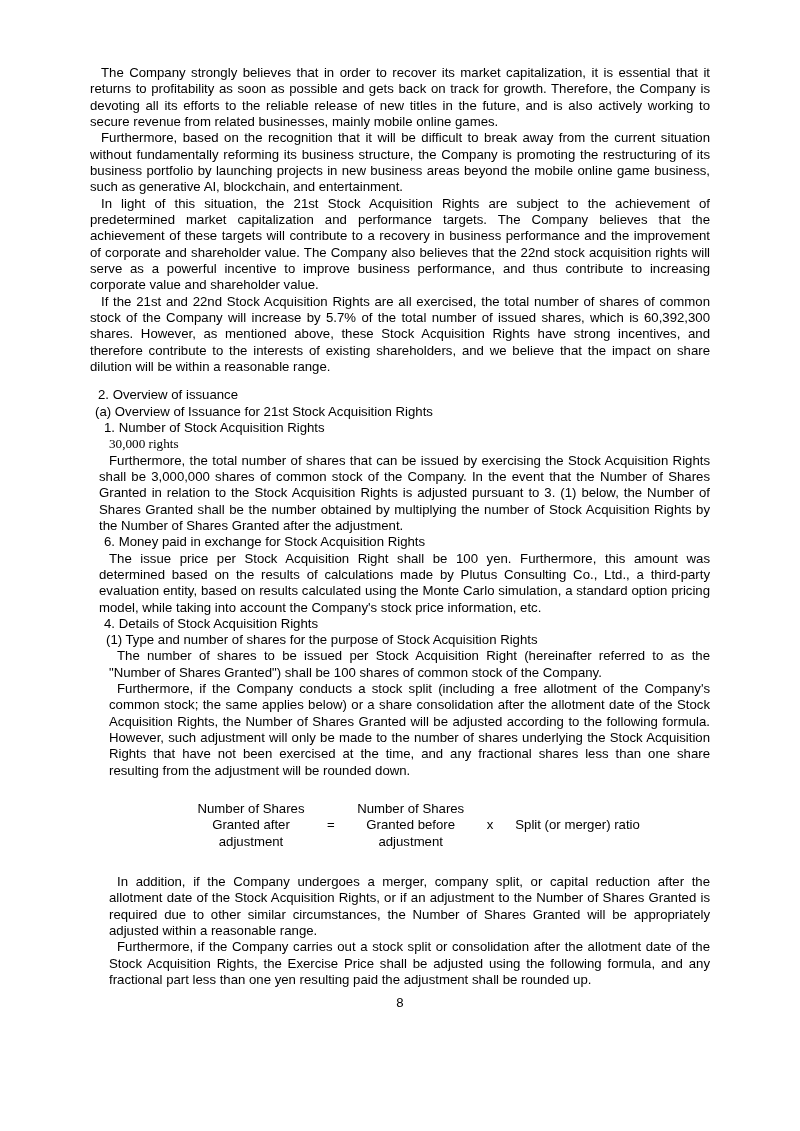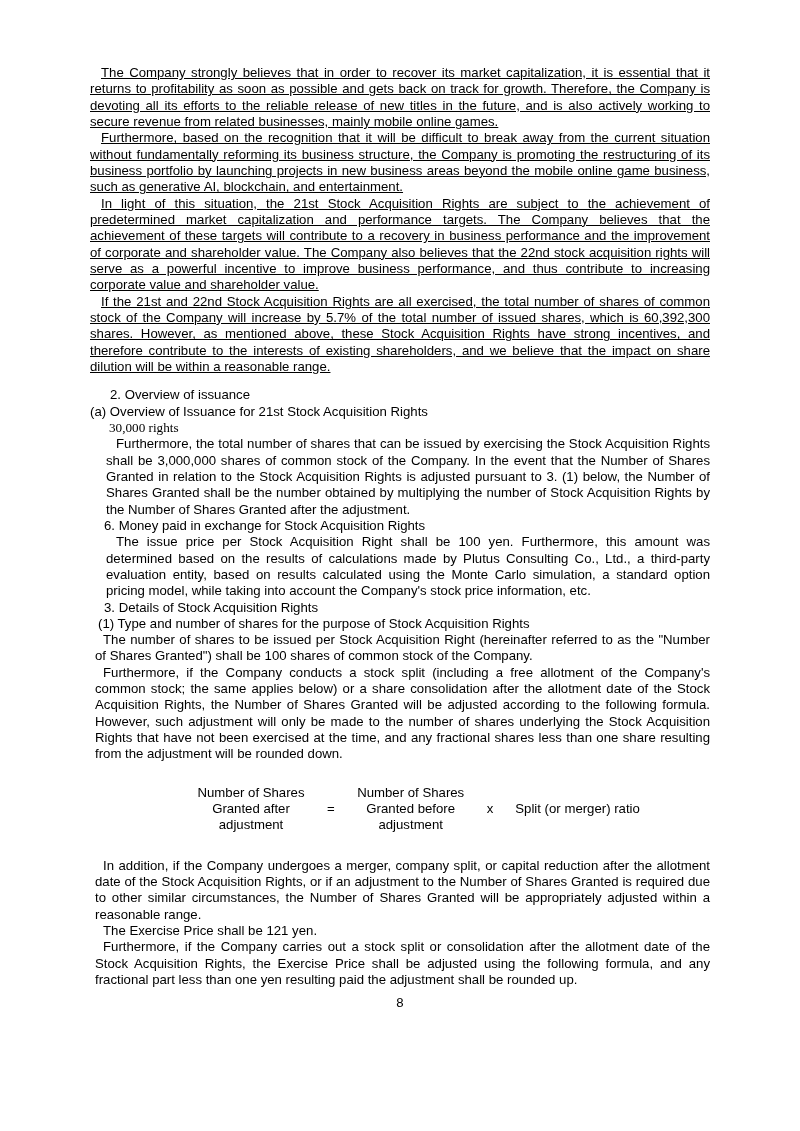--- a/index.html
+++ b/index.html
@@ -7,29 +7,29 @@
   body {
     width: 800px;
     height: 1131px;
     overflow: hidden;
     font-family: "Liberation Sans", "DejaVu Sans", sans-serif;
     font-size: 13.2px;
     line-height: 16.33px;
     color: #000000;
   }
   .page { padding: 65px 90px 0 90px; }
-  .p   { text-align: justify; text-indent: 11px; text-decoration: underline; }
-  .h-num   { margin-left: 20px; margin-top: 12px; }
-  .h-alpha { }
+  .p   { text-align: justify; text-indent: 11px; }
+  .h-num   { margin-left: 8px; margin-top: 12px; }
+  .h-alpha { margin-left: 5px; }
   .item { margin-left: 14px; }
   .val  { margin-left: 19px; font-family: Liberation Serif, serif; }
-  .p2 { margin-left: 16px;  text-indent: 10px; text-align: justify; }
-  .p3 { margin-left: 5px; text-indent: 8px;  text-align: justify; }
+  .p2 { margin-left: 9px;  text-indent: 10px; text-align: justify; }
+  .p3 { margin-left: 19px; text-indent: 8px;  text-align: justify; }
   .paren {
-    margin-left: 8px;
+    margin-left: 16px;
     padding-left: 17px;
     text-indent: -17px;
     white-space: pre-line;
   }
   .formula {
     display: flex;
     align-items: center;
     margin: 22px 0 24px 105px;
   }
   .fcell { width: 112px; text-align: center; white-space: pre-line; }
@@ -43,44 +43,44 @@
 <div class="page">
 
   <p class="p">The Company strongly believes that in order to recover its market capitalization, it is essential that it returns to profitability as soon as possible and gets back on track for growth. Therefore, the Company is devoting all its efforts to the reliable release of new titles in the future, and is also actively working to secure revenue from related businesses, mainly mobile online games.</p>
   <p class="p">Furthermore, based on the recognition that it will be difficult to break away from the current situation without fundamentally reforming its business structure, the Company is promoting the restructuring of its business portfolio by launching projects in new business areas beyond the mobile online game business, such as generative AI, blockchain, and entertainment.</p>
   <p class="p">In light of this situation, the 21st Stock Acquisition Rights are subject to the achievement of predetermined market capitalization and performance targets. The Company believes that the achievement of these targets will contribute to a recovery in business performance and the improvement of corporate and shareholder value. The Company also believes that the 22nd stock acquisition rights will serve as a powerful incentive to improve business performance, and thus contribute to increasing corporate value and shareholder value.</p>
   <p class="p">If the 21st and 22nd Stock Acquisition Rights are all exercised, the total number of shares of common stock of the Company will increase by 5.7% of the total number of issued shares, which is 60,392,300 shares. However, as mentioned above, these Stock Acquisition Rights have strong incentives, and therefore contribute to the interests of existing shareholders, and we believe that the impact on share dilution will be within a reasonable range.</p>
 
   <p class="h-num">2. Overview of issuance</p>
   <p class="h-alpha">(a) Overview of Issuance for 21st Stock Acquisition Rights</p>
 
+  <p class="item">1. Number of Stock Acquisition Rights</p>
   <p class="val">30,000 rights</p>
   <p class="p2">Furthermore, the total number of shares that can be issued by exercising the Stock Acquisition Rights shall be 3,000,000 shares of common stock of the Company. In the event that the Number of Shares Granted in relation to the Stock Acquisition Rights is adjusted pursuant to 3. (1) below, the Number of Shares Granted shall be the number obtained by multiplying the number of Stock Acquisition Rights by the Number of Shares Granted after the adjustment.</p>
 
   <p class="item">6. Money paid in exchange for Stock Acquisition Rights</p>
   <p class="p2">The issue price per Stock Acquisition Right shall be 100 yen. Furthermore, this amount was determined based on the results of calculations made by Plutus Consulting Co., Ltd., a third-party evaluation entity, based on results calculated using the Monte Carlo simulation, a standard option pricing model, while taking into account the Company's stock price information, etc.</p>
 
-  <p class="item">3. Details of Stock Acquisition Rights</p>
+  <p class="item">4. Details of Stock Acquisition Rights</p>
 
   <p class="paren">(1) Type and number of shares for the purpose of Stock Acquisition Rights</p>
   <p class="p3">The number of shares to be issued per Stock Acquisition Right (hereinafter referred to as the "Number of Shares Granted") shall be 100 shares of common stock of the Company.</p>
   <p class="p3">Furthermore, if the Company conducts a stock split (including a free allotment of the Company's common stock; the same applies below) or a share consolidation after the allotment date of the Stock Acquisition Rights, the Number of Shares Granted will be adjusted according to the following formula. However, such adjustment will only be made to the number of shares underlying the Stock Acquisition Rights that have not been exercised at the time, and any fractional shares less than one share resulting from the adjustment will be rounded down.</p>
 
   <div class="formula">
     <div class="fcell">Number of Shares
 Granted after
 adjustment</div>
     <div class="fop">=</div>
     <div class="fcell">Number of Shares
 Granted before
 adjustment</div>
     <div class="fop">x</div>
     <div class="fratio">Split (or merger) ratio</div>
   </div>
 
   <p class="p3">In addition, if the Company undergoes a merger, company split, or capital reduction after the allotment date of the Stock Acquisition Rights, or if an adjustment to the Number of Shares Granted is required due to other similar circumstances, the Number of Shares Granted will be appropriately adjusted within a reasonable range.</p>
 
-  <p class="p3">The Exercise Price shall be 121 yen.</p>
   <p class="p3">Furthermore, if the Company carries out a stock split or consolidation after the allotment date of the Stock Acquisition Rights, the Exercise Price shall be adjusted using the following formula, and any fractional part less than one yen resulting paid the adjustment shall be rounded up.</p>
 
   <p class="pagenum">8</p>
 
 </div>
 
 </body></html>

